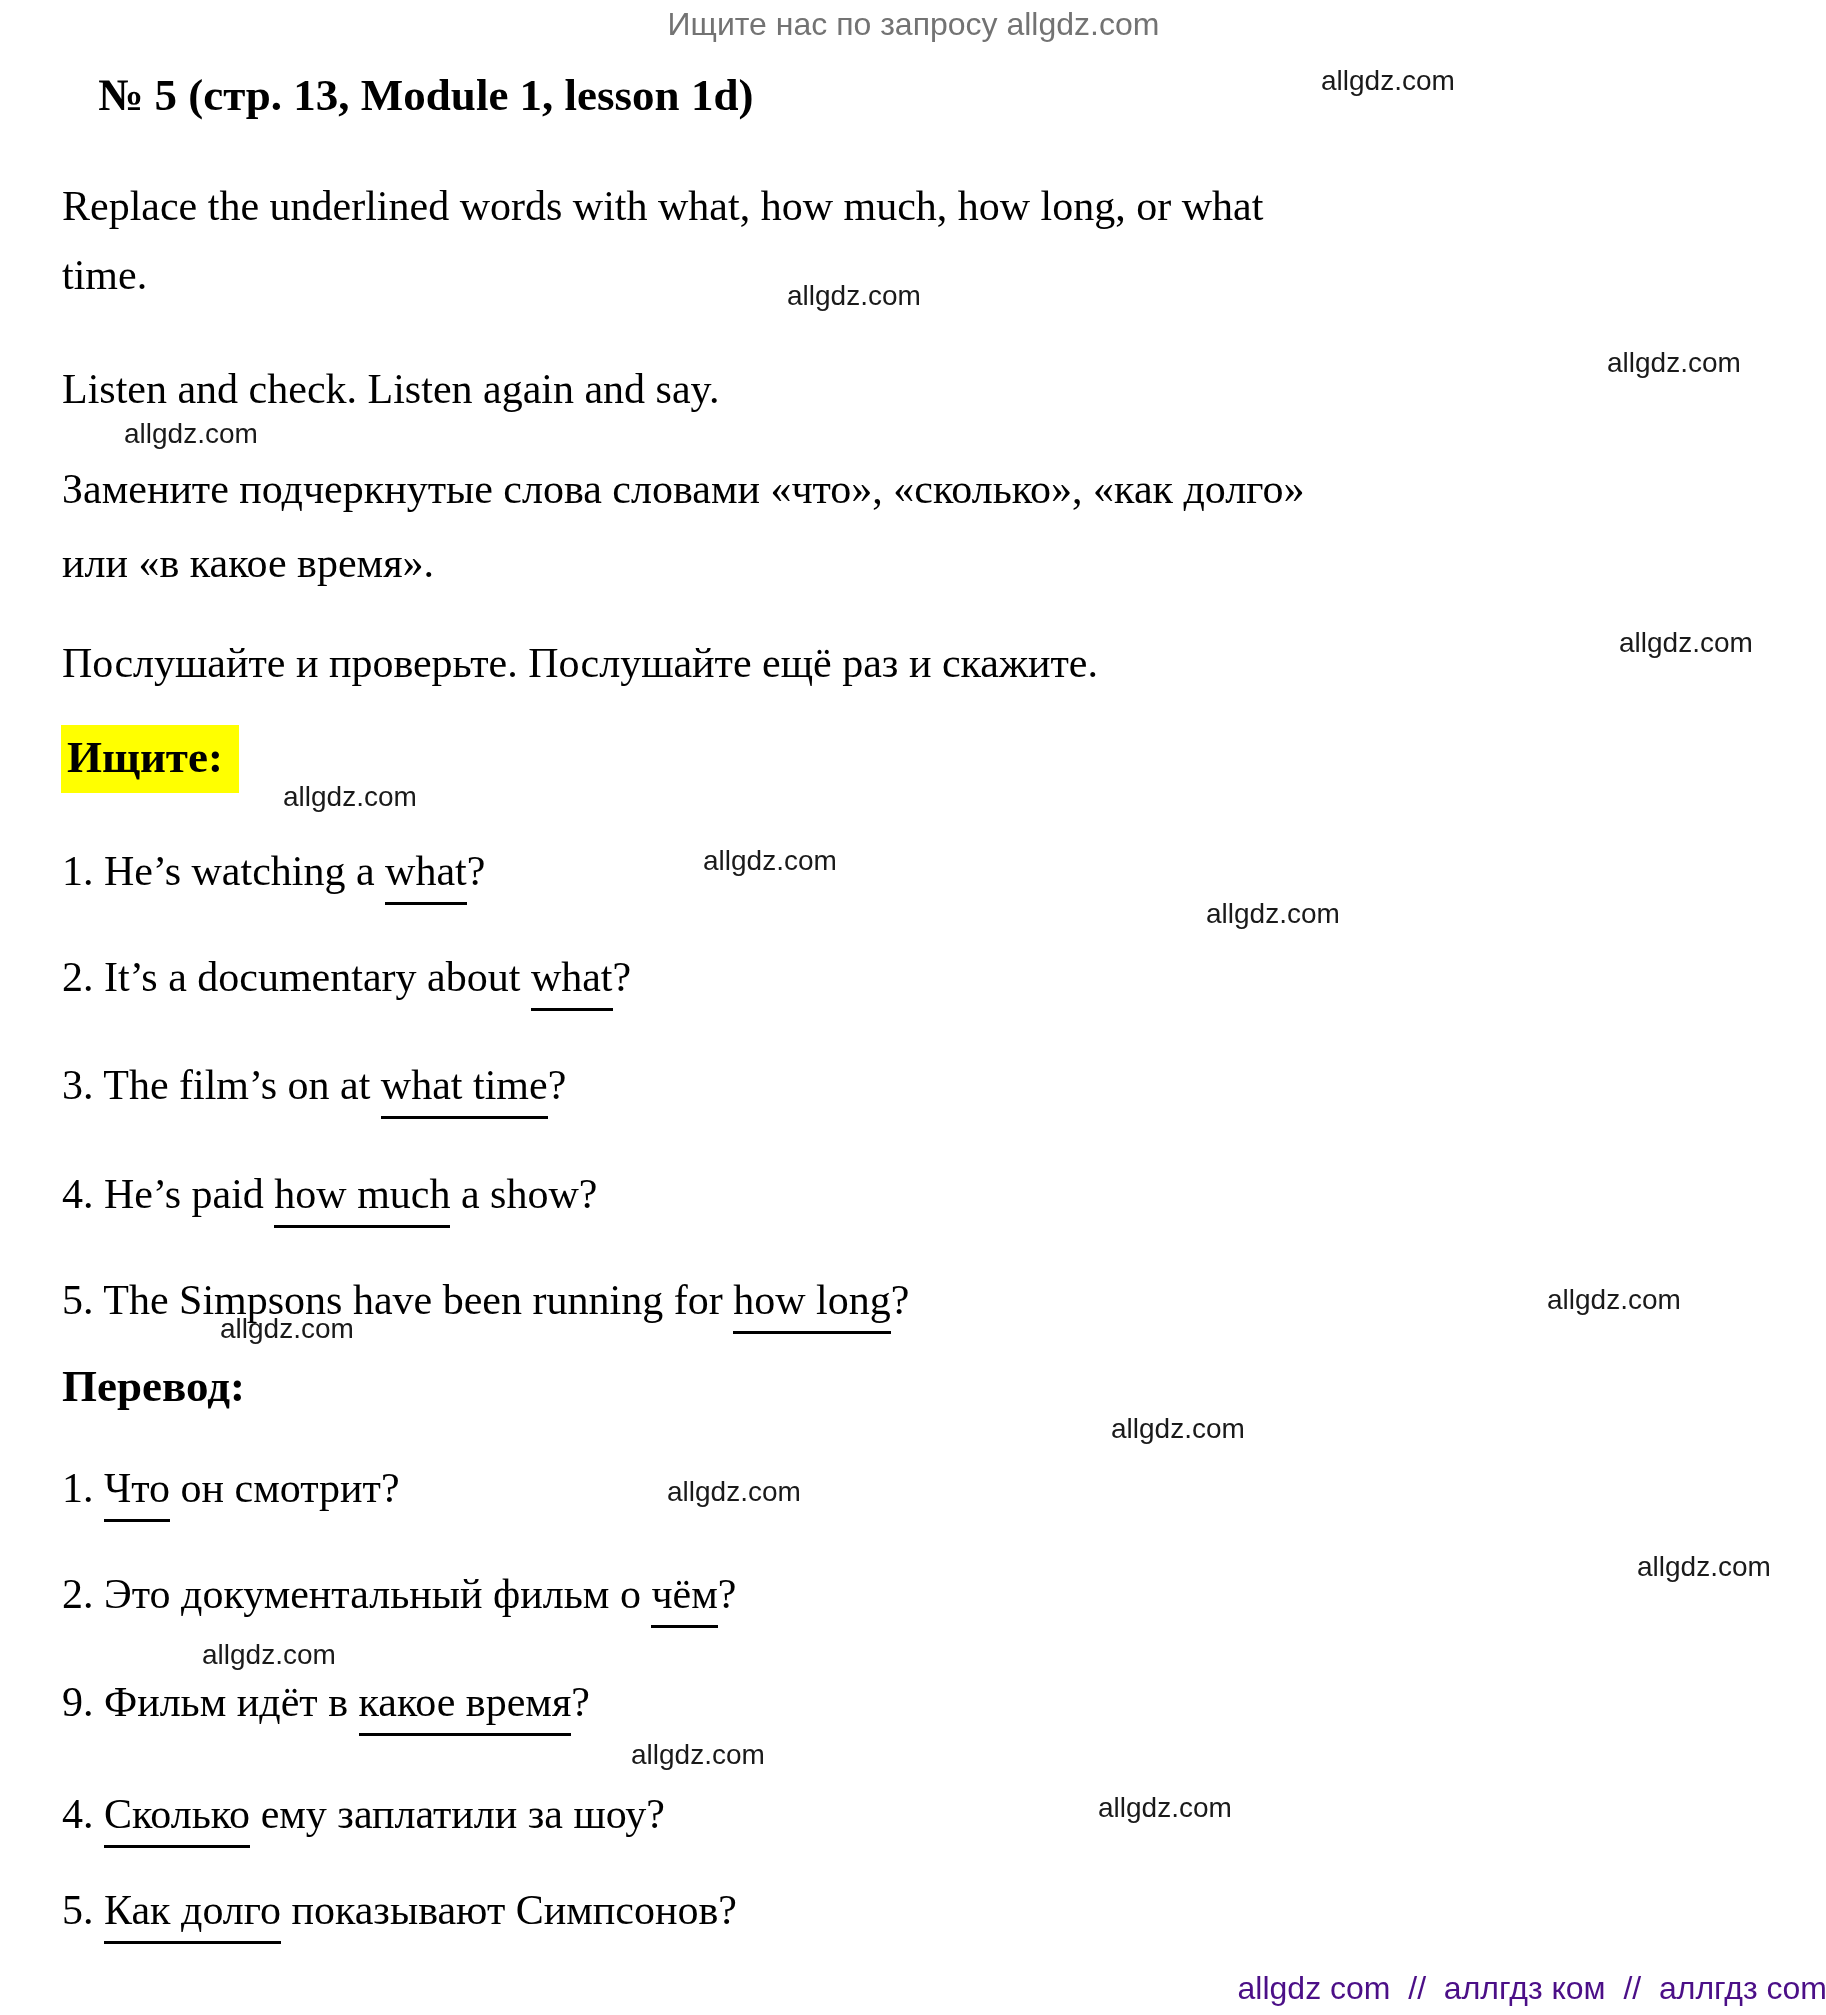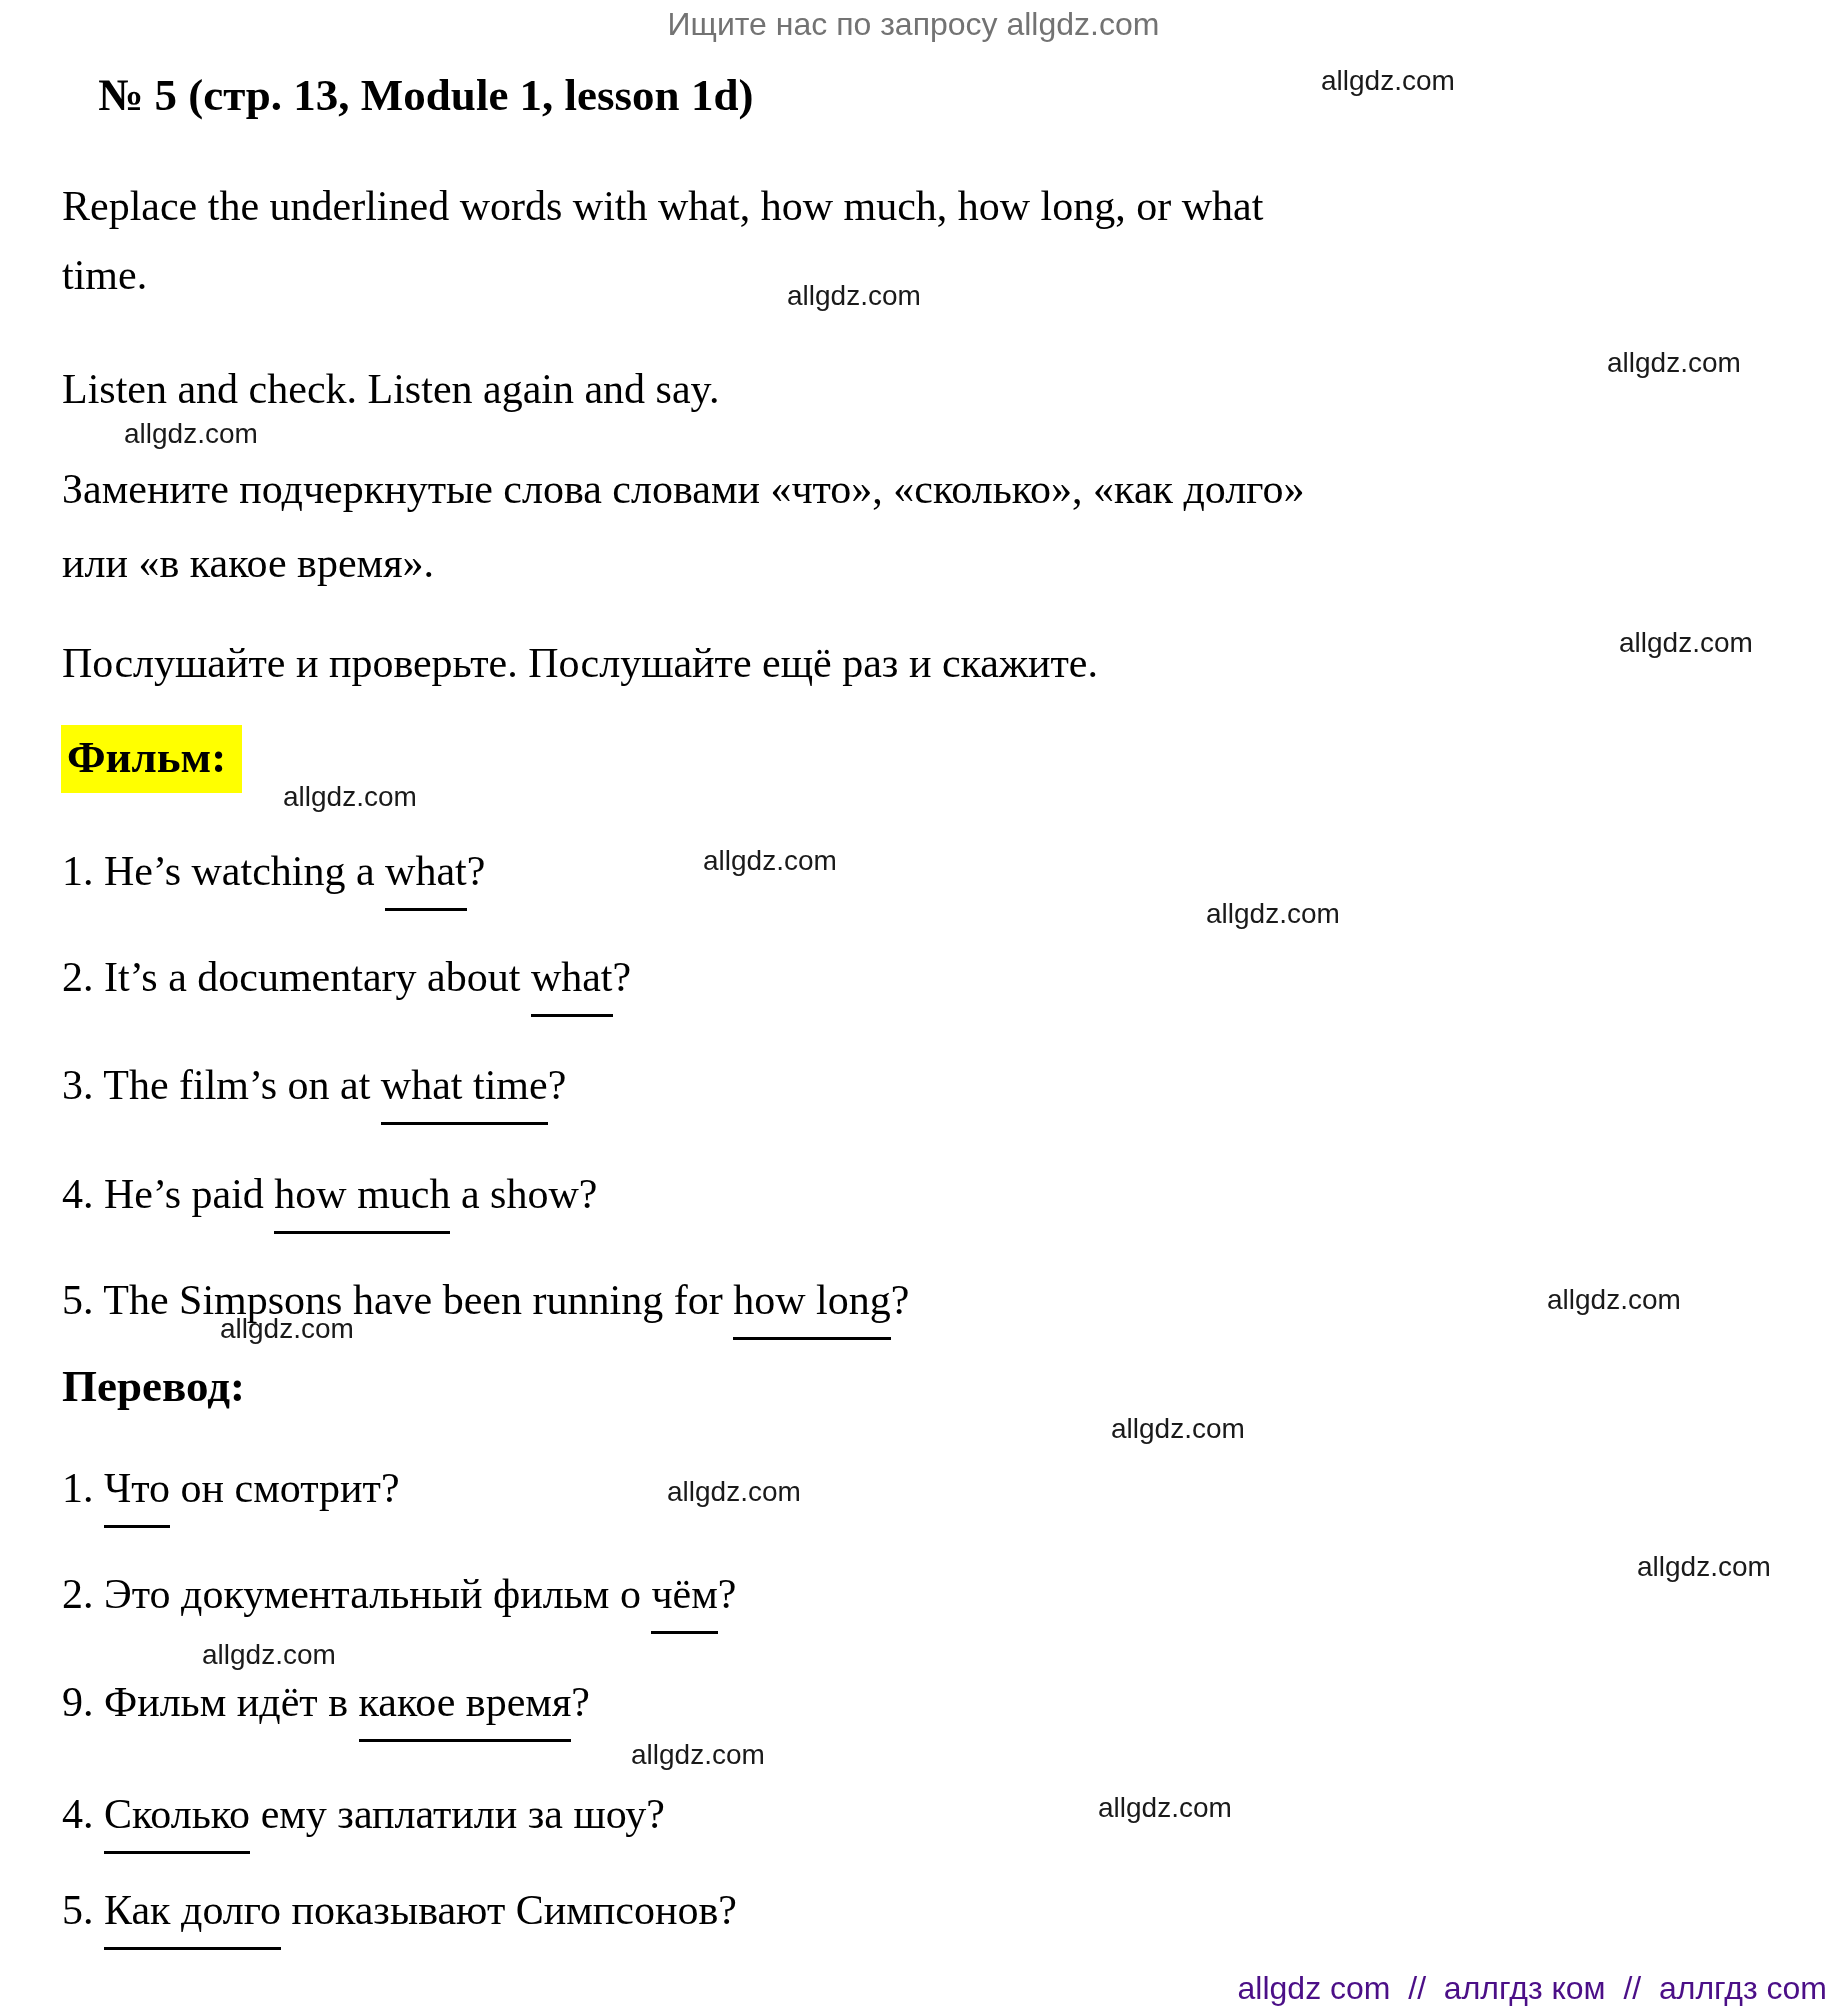--- a/index.html
+++ b/index.html
@@ -43,21 +43,21 @@
     font-weight: bold;
     white-space: nowrap;
   }
   .label.highlight {
     left: 61px;
     background: #FFFF00;
     padding: 5.9px 15.7px 9.8px 5.9px;
   }
   .u {
     border-bottom: 3.9px solid #000;
-    padding-bottom: 14px;
+    padding-bottom: 8px;
   }
   .wm {
     position: absolute;
     font-family: "Liberation Sans", sans-serif;
     font-size: 28px;
     color: #1a1a1a;
     white-space: nowrap;
   }
   .footer {
     position: absolute;
@@ -79,21 +79,21 @@
 <div class="line" style="top:180px">Replace the underlined words with what, how much, how long, or what</div>
 <div class="line" style="top:249px">time.</div>
 
 <div class="line" style="top:363px">Listen and check. Listen again and say.</div>
 
 <div class="line" style="top:463px">Замените подчеркнутые слова словами «что», «сколько», «как долго»</div>
 <div class="line" style="top:537px">или «в какое время».</div>
 
 <div class="line" style="top:637px">Послушайте и проверьте. Послушайте ещё раз и скажите.</div>
 
-<div class="label highlight" style="top:725px">Фильм:</div>
+<div class="label highlight" style="top:725px">Ищите:</div>
 
 <div class="line" style="top:845px">
   <span>1. He’s watching a </span><span class="u">what</span><span>?</span>
 </div>
 <div class="line" style="top:951px">
   <span>2. It’s a documentary about </span><span class="u">what</span><span>?</span>
 </div>
 <div class="line" style="top:1059px">
   <span>3. The film’s on at </span><span class="u">what time</span><span>?</span>
 </div>

